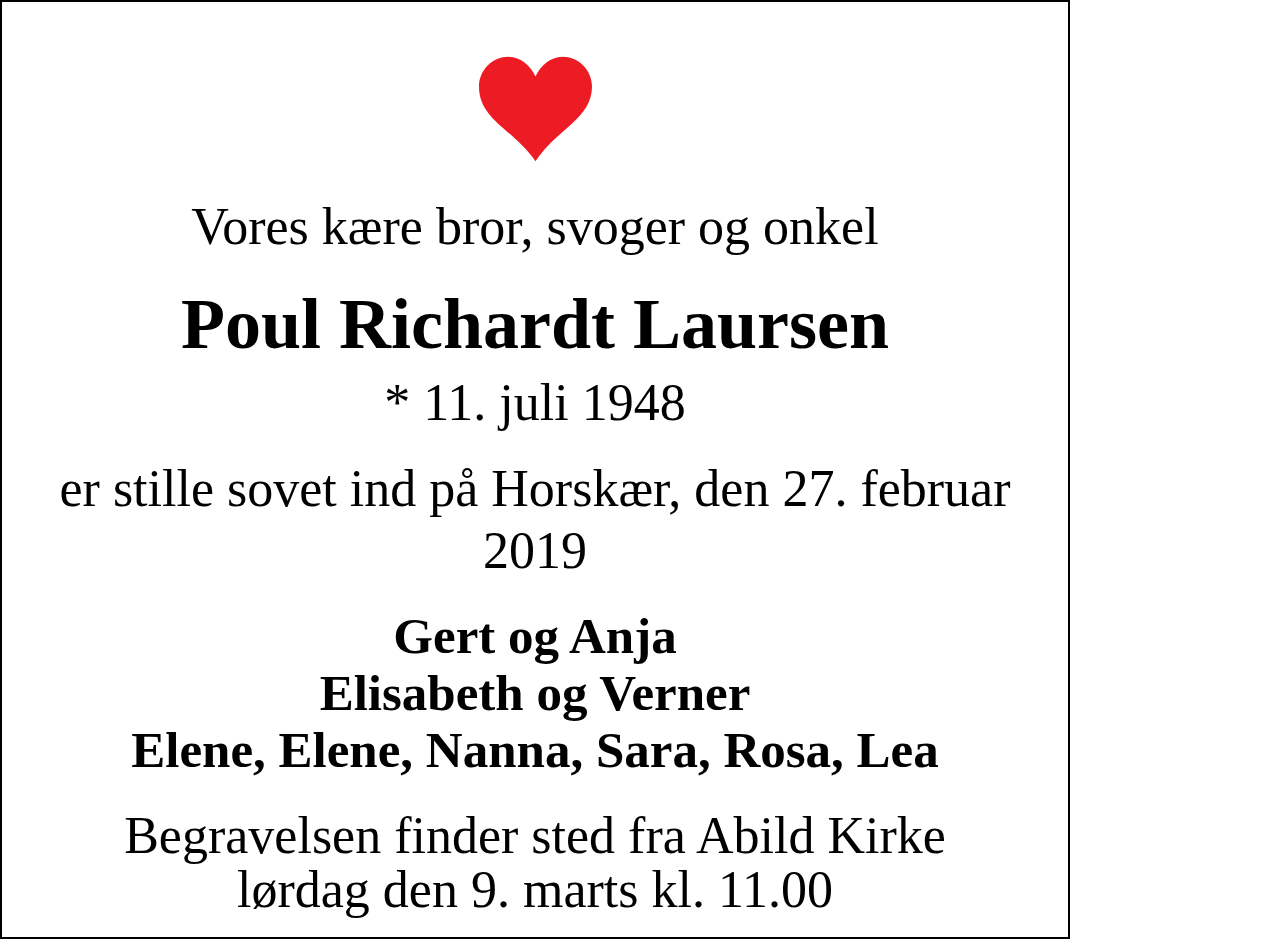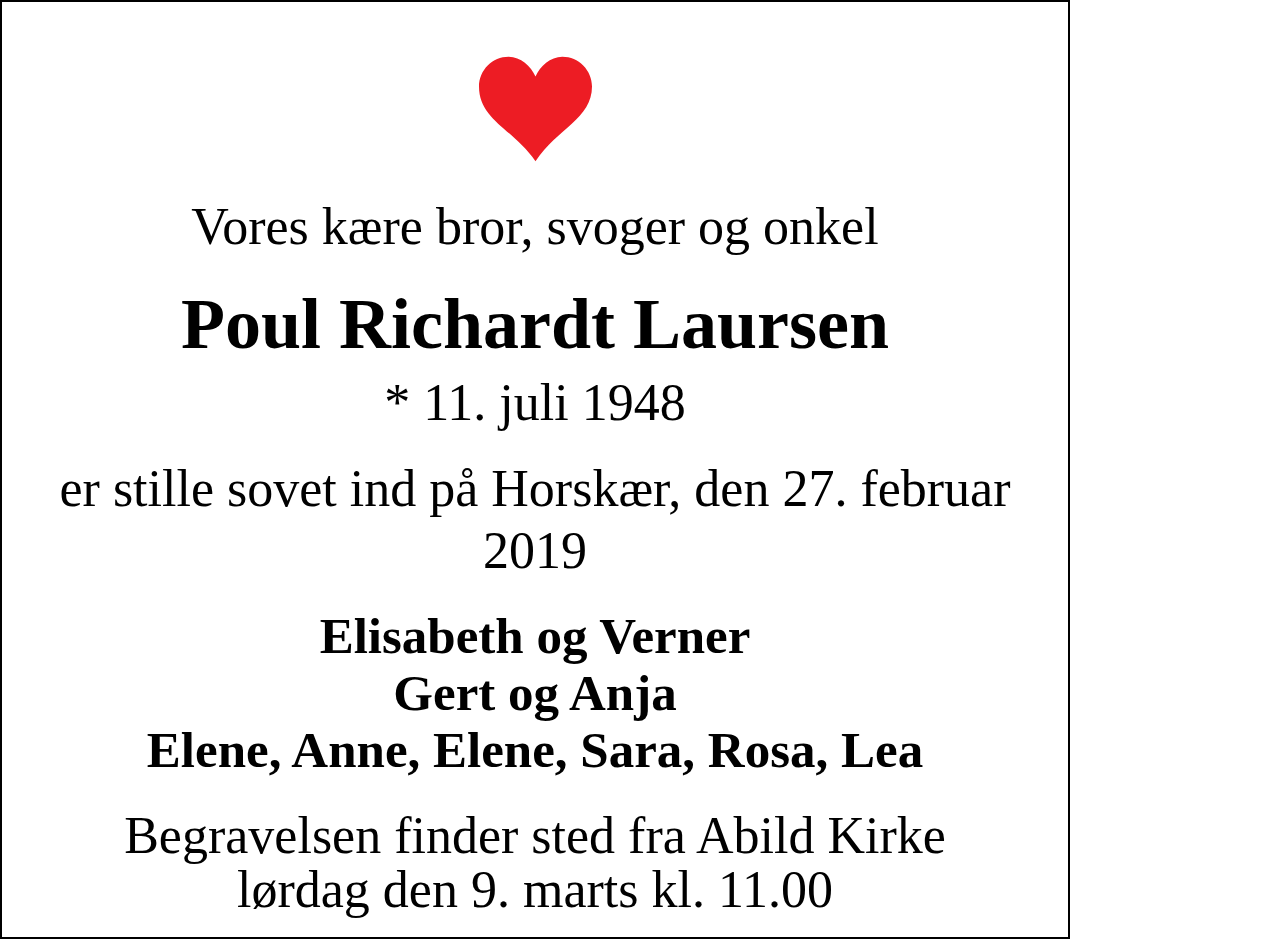--- a/index.html
+++ b/index.html
@@ -82,23 +82,23 @@
 
   <div class="intro-line">Vores kære bror, svoger og onkel</div>
 
   <div class="name-line">Poul Richardt Laursen</div>
 
   <div class="birth-line">* 11. juli 1948</div>
 
   <div class="death-line">er stille sovet ind på Horskær, den 27. februar 2019</div>
 
   <div class="family-block">
+    <div>Gert og Anja</div>
     <div>Elisabeth og Verner</div>
-    <div>Gert og Anja</div>
-    <div>Elene, Anne, Elene, Sara, Rosa, Lea</div>
+    <div>Elene, Elene, Nanna, Sara, Rosa, Lea</div>
   </div>
 
   <div class="funeral-block">
     <div>Begravelsen finder sted fra Abild Kirke</div>
     <div>lørdag den 9. marts kl. 11.00</div>
   </div>
 
 </div>
 
 </body></html>

